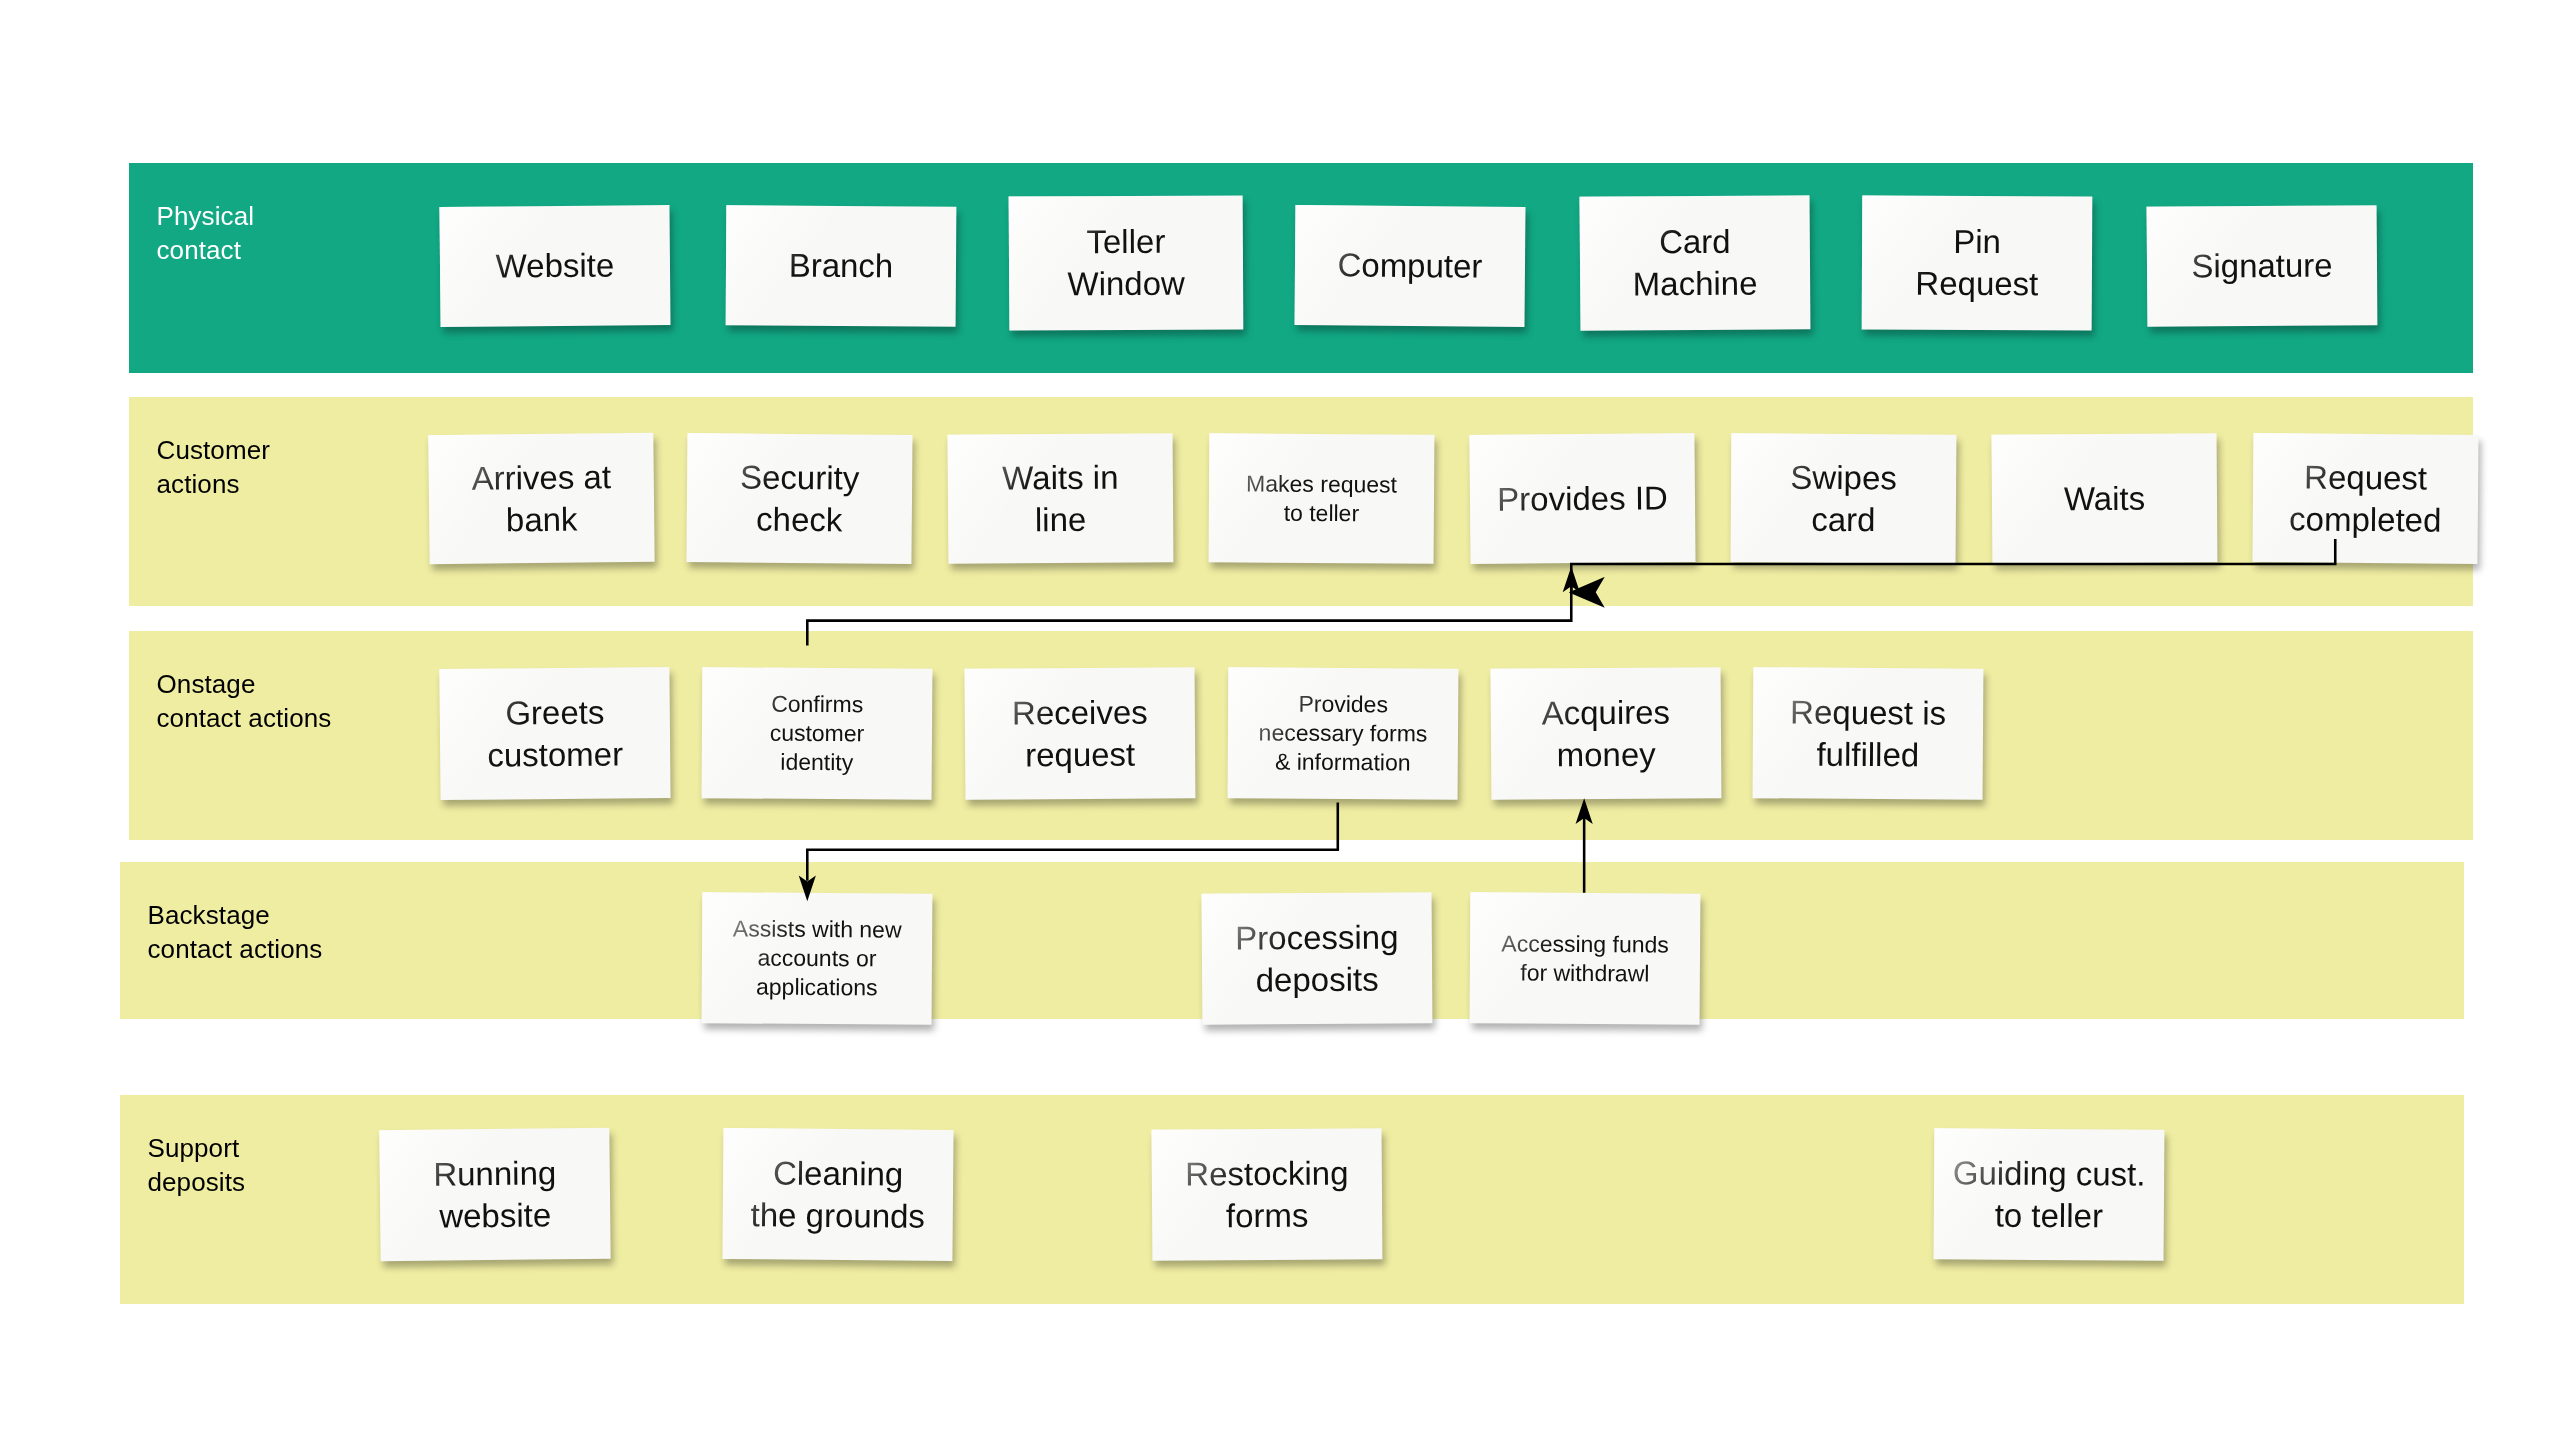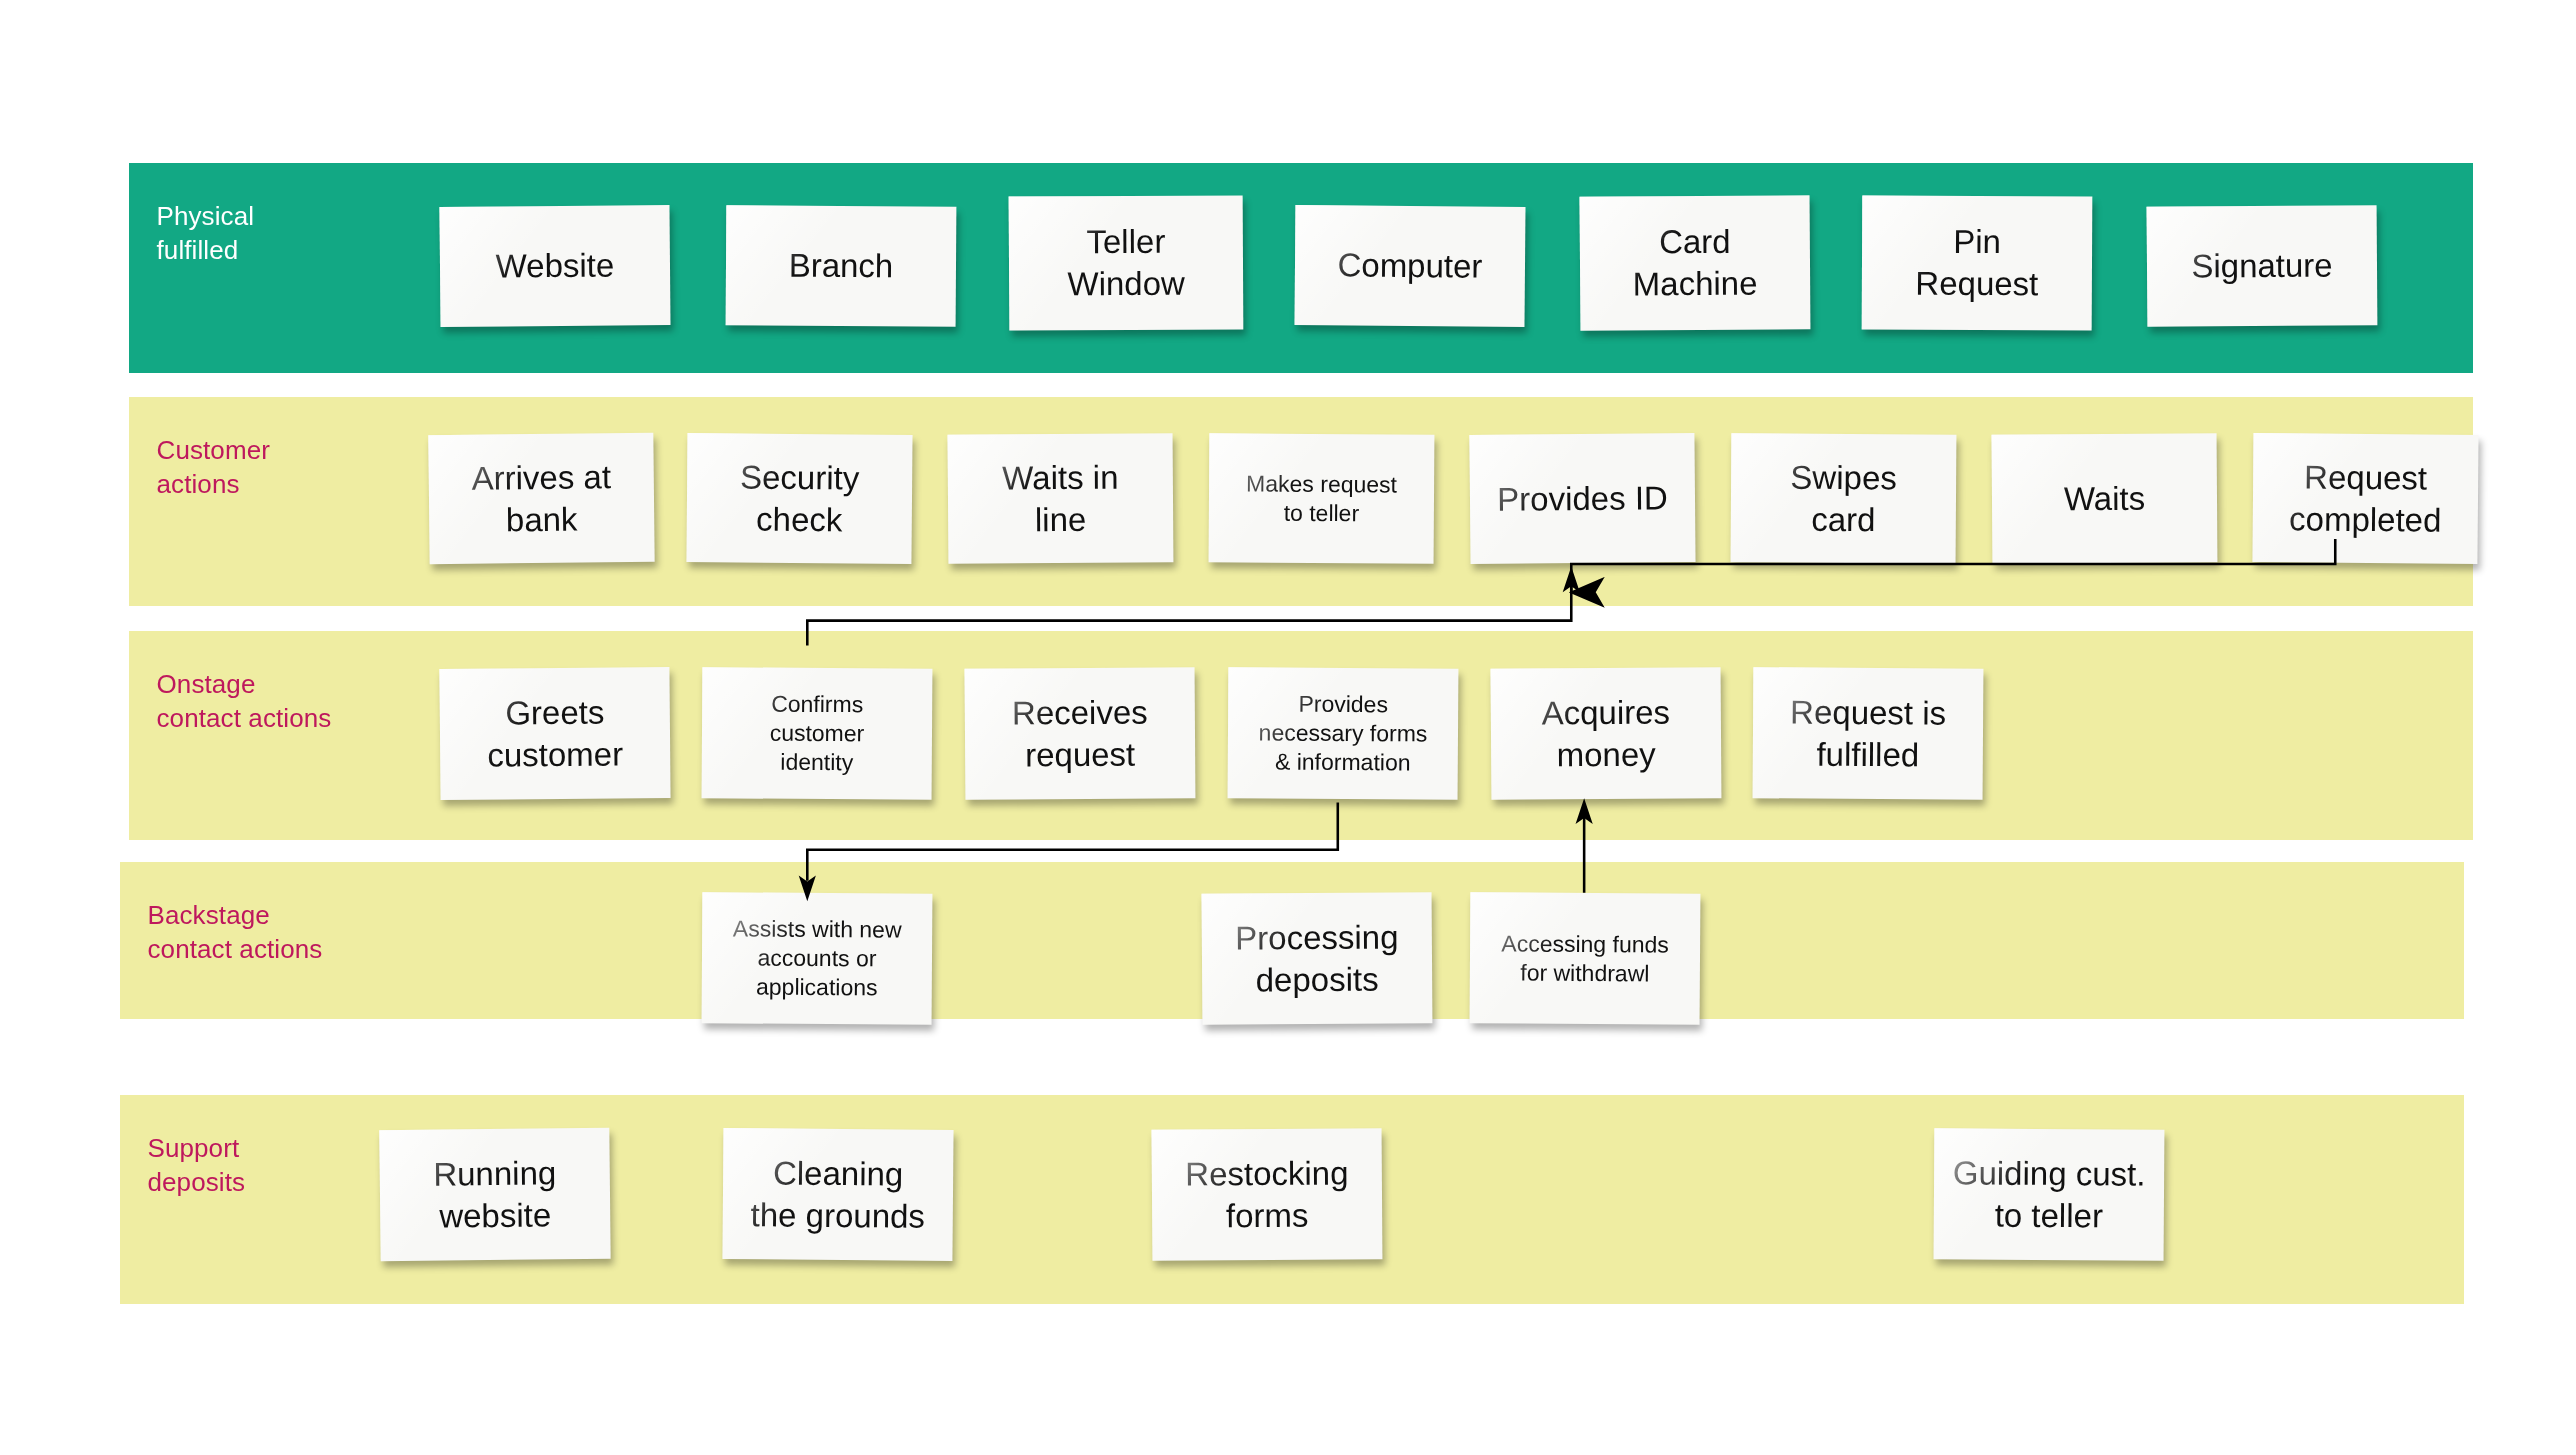--- a/index.html
+++ b/index.html
@@ -31,21 +31,21 @@
   .band.yellow { background: #efeda2; }
 
   .band-label {
     position: absolute;
     left: 27.5px;
     top: 36px;
     font-size: 26px;
     line-height: 1.32;
     letter-spacing: 0.1px;
     white-space: pre-line;
-    color: #be185d;
+    color: #000000;
   }
   .band.green .band-label { color: #ffffff; }
 
   .card {
     position: absolute;
     background: #f8f8f6;
     box-sizing: border-box;
     display: flex;
     align-items: center;
     justify-content: center;
@@ -81,21 +81,21 @@
     pointer-events: none;
   }
 </style>
 </head>
 <body>
 
 <div id="blueprint">
 
   <div class="band green" style="left:129px; top:163px; width:2344px; height:210px;">
     <div class="band-label">Physical
-fulfilled</div>
+contact</div>
   </div>
   <div class="card big" style="left:440px; top:206px; width:230px; height:120px; transform:rotate(-0.5deg);">
     <span class="card-text">Website</span>
   </div>
   <div class="card big" style="left:726px; top:206px; width:230px; height:120px; transform:rotate(0.4deg);">
     <span class="card-text">Branch</span>
   </div>
   <div class="card big" style="left:1009px; top:196px; width:234px; height:134px; transform:rotate(-0.3deg);">
     <span class="card-text">Teller
 Window</span>

